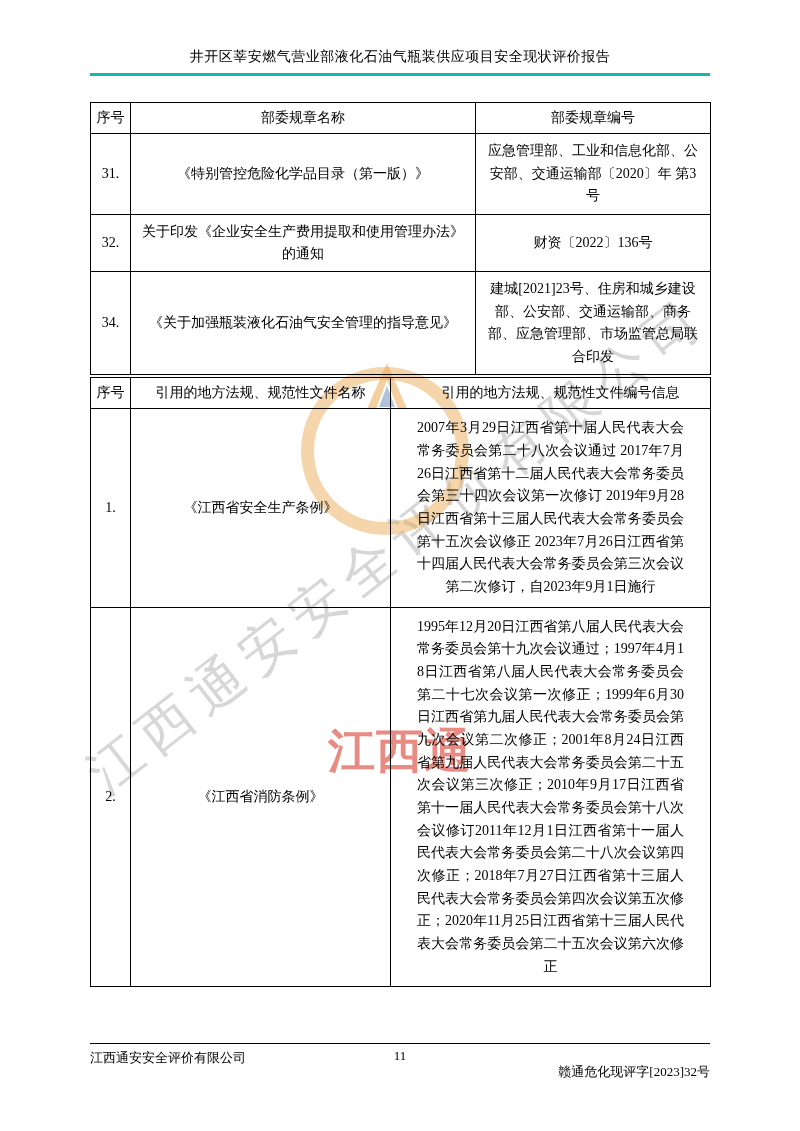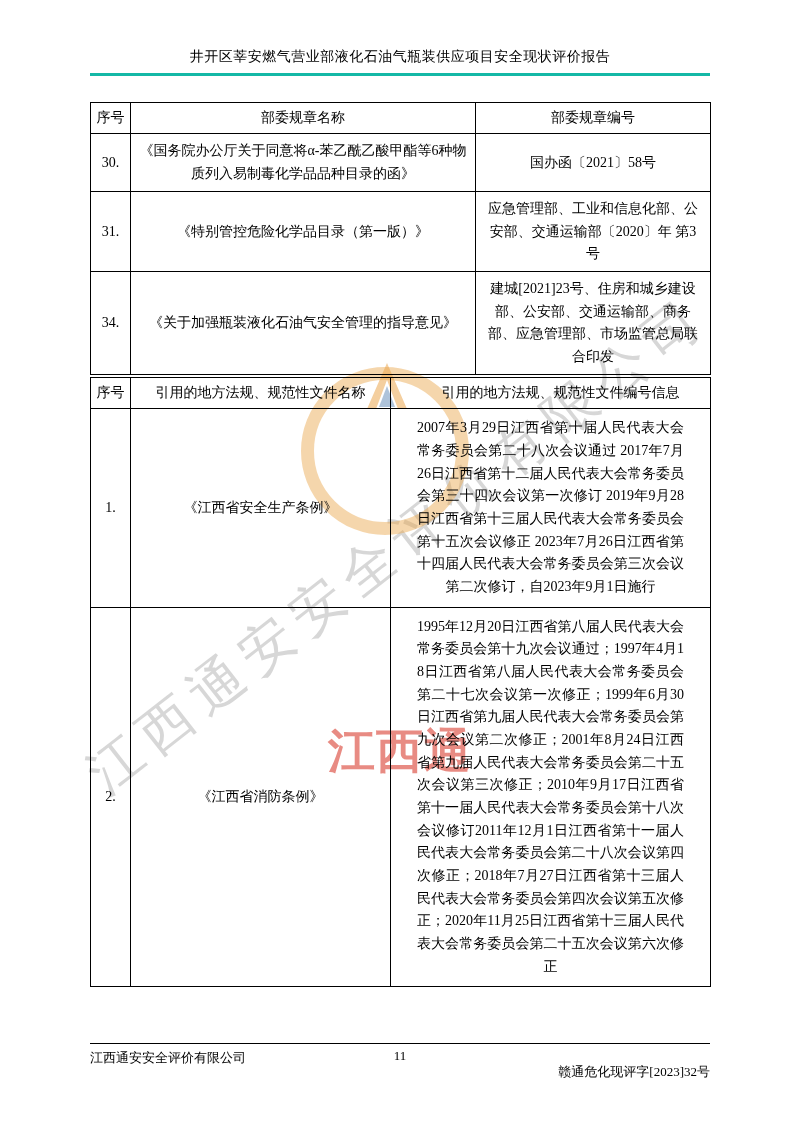--- a/index.html
+++ b/index.html
@@ -117,28 +117,28 @@
         </colgroup>
       <thead>
         <tr>
           <th>序号</th>
           <th>部委规章名称</th>
           <th>部委规章编号</th>
         </tr>
       </thead>
       <tbody>
         <tr>
-          <td>30.</td>
-          <td>《国务院办公厅关于同意将α-苯乙酰乙酸甲酯等6种物质列入易制毒化学品品种目录的函》</td>
-          <td>国办函〔2021〕58号</td>
-        </tr>
-        <tr>
           <td>31.</td>
           <td>《特别管控危险化学品目录（第一版）》</td>
           <td>应急管理部、工业和信息化部、公安部、交通运输部〔2020〕年 第3号</td>
+        </tr>
+        <tr>
+          <td>32.</td>
+          <td>关于印发《企业安全生产费用提取和使用管理办法》的通知</td>
+          <td>财资〔2022〕136号</td>
         </tr>
         <tr>
           <td>34.</td>
           <td>《关于加强瓶装液化石油气安全管理的指导意见》</td>
           <td>建城[2021]23号、住房和城乡建设部、公安部、交通运输部、商务部、应急管理部、市场监管总局联合印发</td>
         </tr>
       </tbody>
     </table>
 
 

